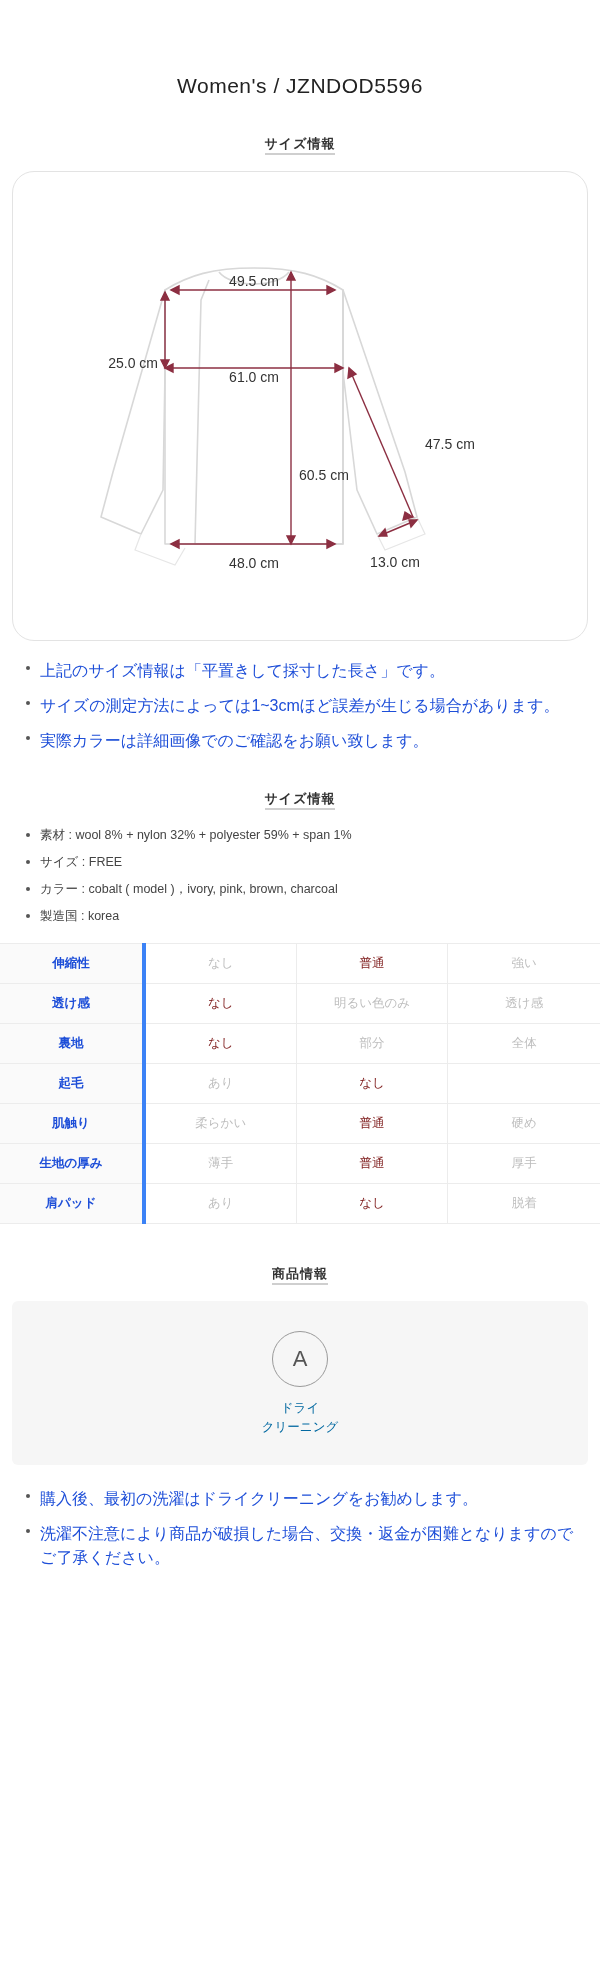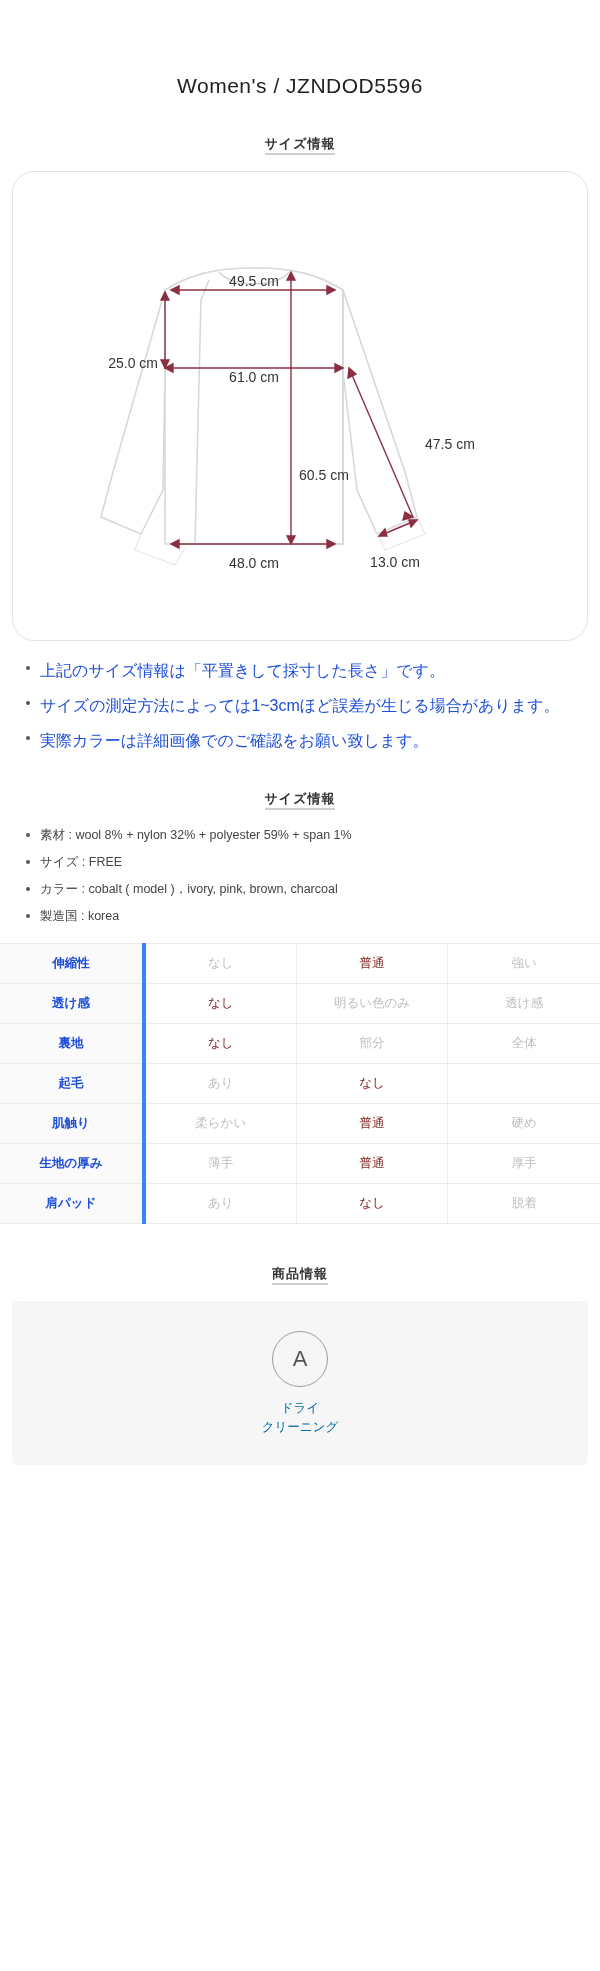--- a/index.html
+++ b/index.html
@@ -299,15 +299,19 @@
   <div class="care-box">
     <div class="care-circle">
       <span>A</span>
     </div>
     <div class="care-label">
       <div>ドライ</div>
       <div>クリーニング</div>
     </div>
   </div>
 
+  <ul class="notes" id="product-notes" style="margin-top:22px">
+      <li>購入後、最初の洗濯はドライクリーニングをお勧めします。</li>
+      <li>洗濯不注意により商品が破損した場合、交換・返金が困難となりますのでご了承ください。</li>
+    </ul>
 
   <div class="spacer-bottom"></div>
 </div>
 
 </body></html>

